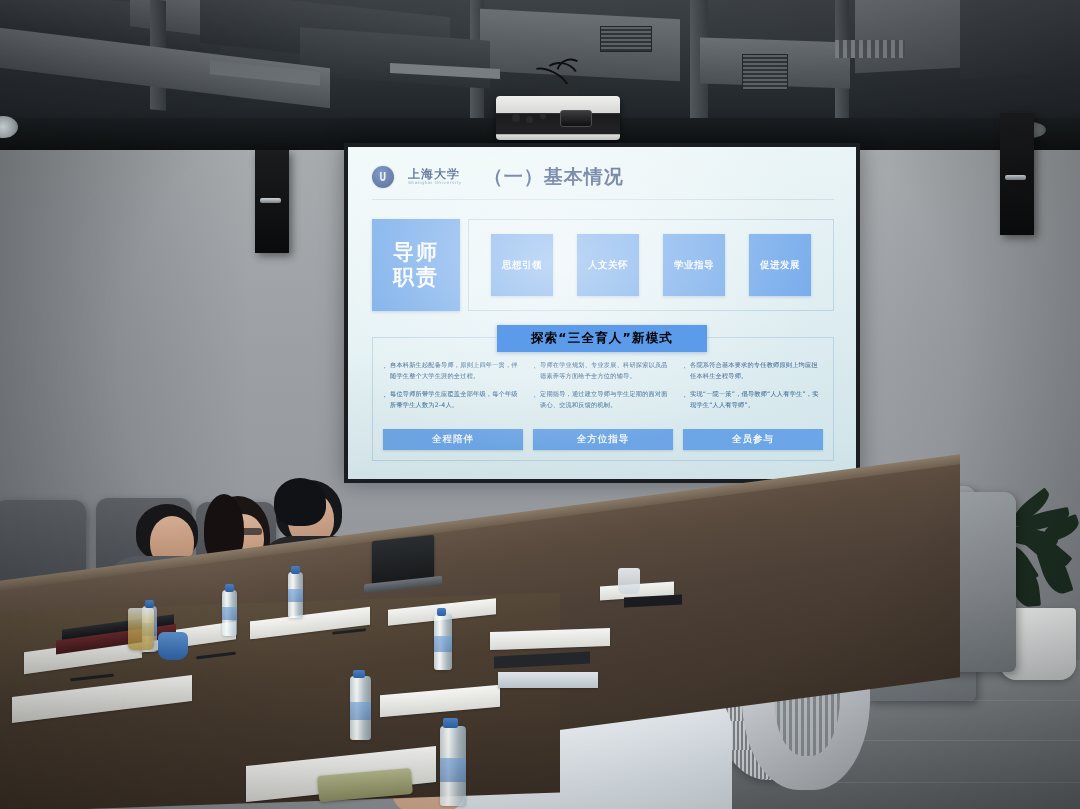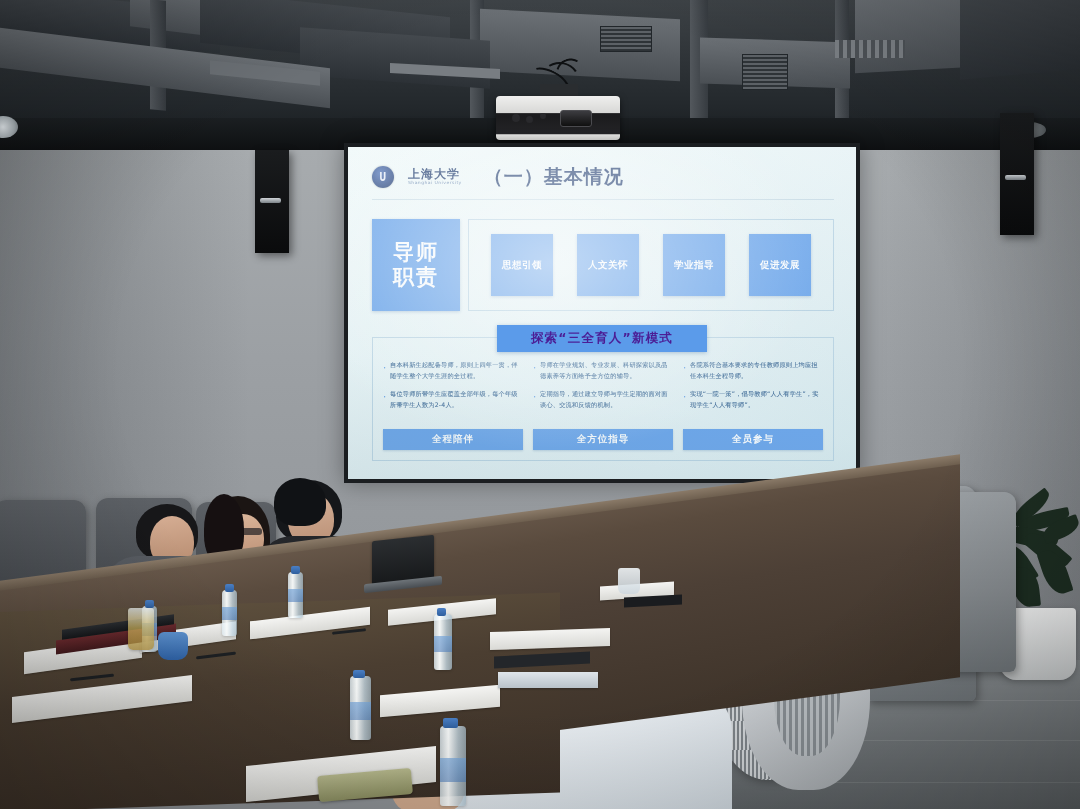--- a/index.html
+++ b/index.html
@@ -75,21 +75,21 @@
   .duty-box{width:88px;background:#5b9bea;color:#fff;display:flex;flex-direction:column;
         align-items:center;justify-content:center;font-size:21px;font-weight:700;letter-spacing:2px;line-height:1.18;
         box-shadow:0 1px 3px rgba(40,90,150,.3);}
   .duty-outline{flex:1;border:1px solid rgba(140,180,210,.55);display:flex;align-items:center;
         justify-content:space-around;padding:0 10px;}
   .sub-box{width:62px;height:62px;background:#5b9bea;color:#fff;display:flex;align-items:center;
         justify-content:center;font-size:9.5px;font-weight:700;letter-spacing:.5px;text-align:center;
         box-shadow:0 1px 3px rgba(40,90,150,.28);}
 
   .banner-wrap{position:absolute;left:0;right:0;top:178px;display:flex;justify-content:center;z-index:3;}
-  .banner{background:#5b9bea;color:#4c1d95;font-size:12.5px;font-weight:700;letter-spacing:1.2px;
+  .banner{background:#5b9bea;color:#000000;font-size:12.5px;font-weight:700;letter-spacing:1.2px;
           padding:5px 34px;box-shadow:0 1px 4px rgba(40,90,150,.3);}
 
   .panel{position:absolute;left:24px;top:190px;right:22px;bottom:18px;
          border:1px solid rgba(140,180,210,.5);padding:22px 10px 10px;display:flex;gap:10px;}
   .col{flex:1;display:flex;flex-direction:column;justify-content:space-between;}
   .bullets{padding:0;margin:0;list-style:none;}
   .bullets li{position:relative;font-size:6.2px;line-height:1.75;color:#2b5a8c;
         padding-left:7px;margin-bottom:7px;letter-spacing:.2px;
         text-shadow:0 0 .6px rgba(43,90,140,.45);}
   .bullets li:before{content:"·";position:absolute;left:0;top:-1px;font-size:10px;color:#5b9bea;}

